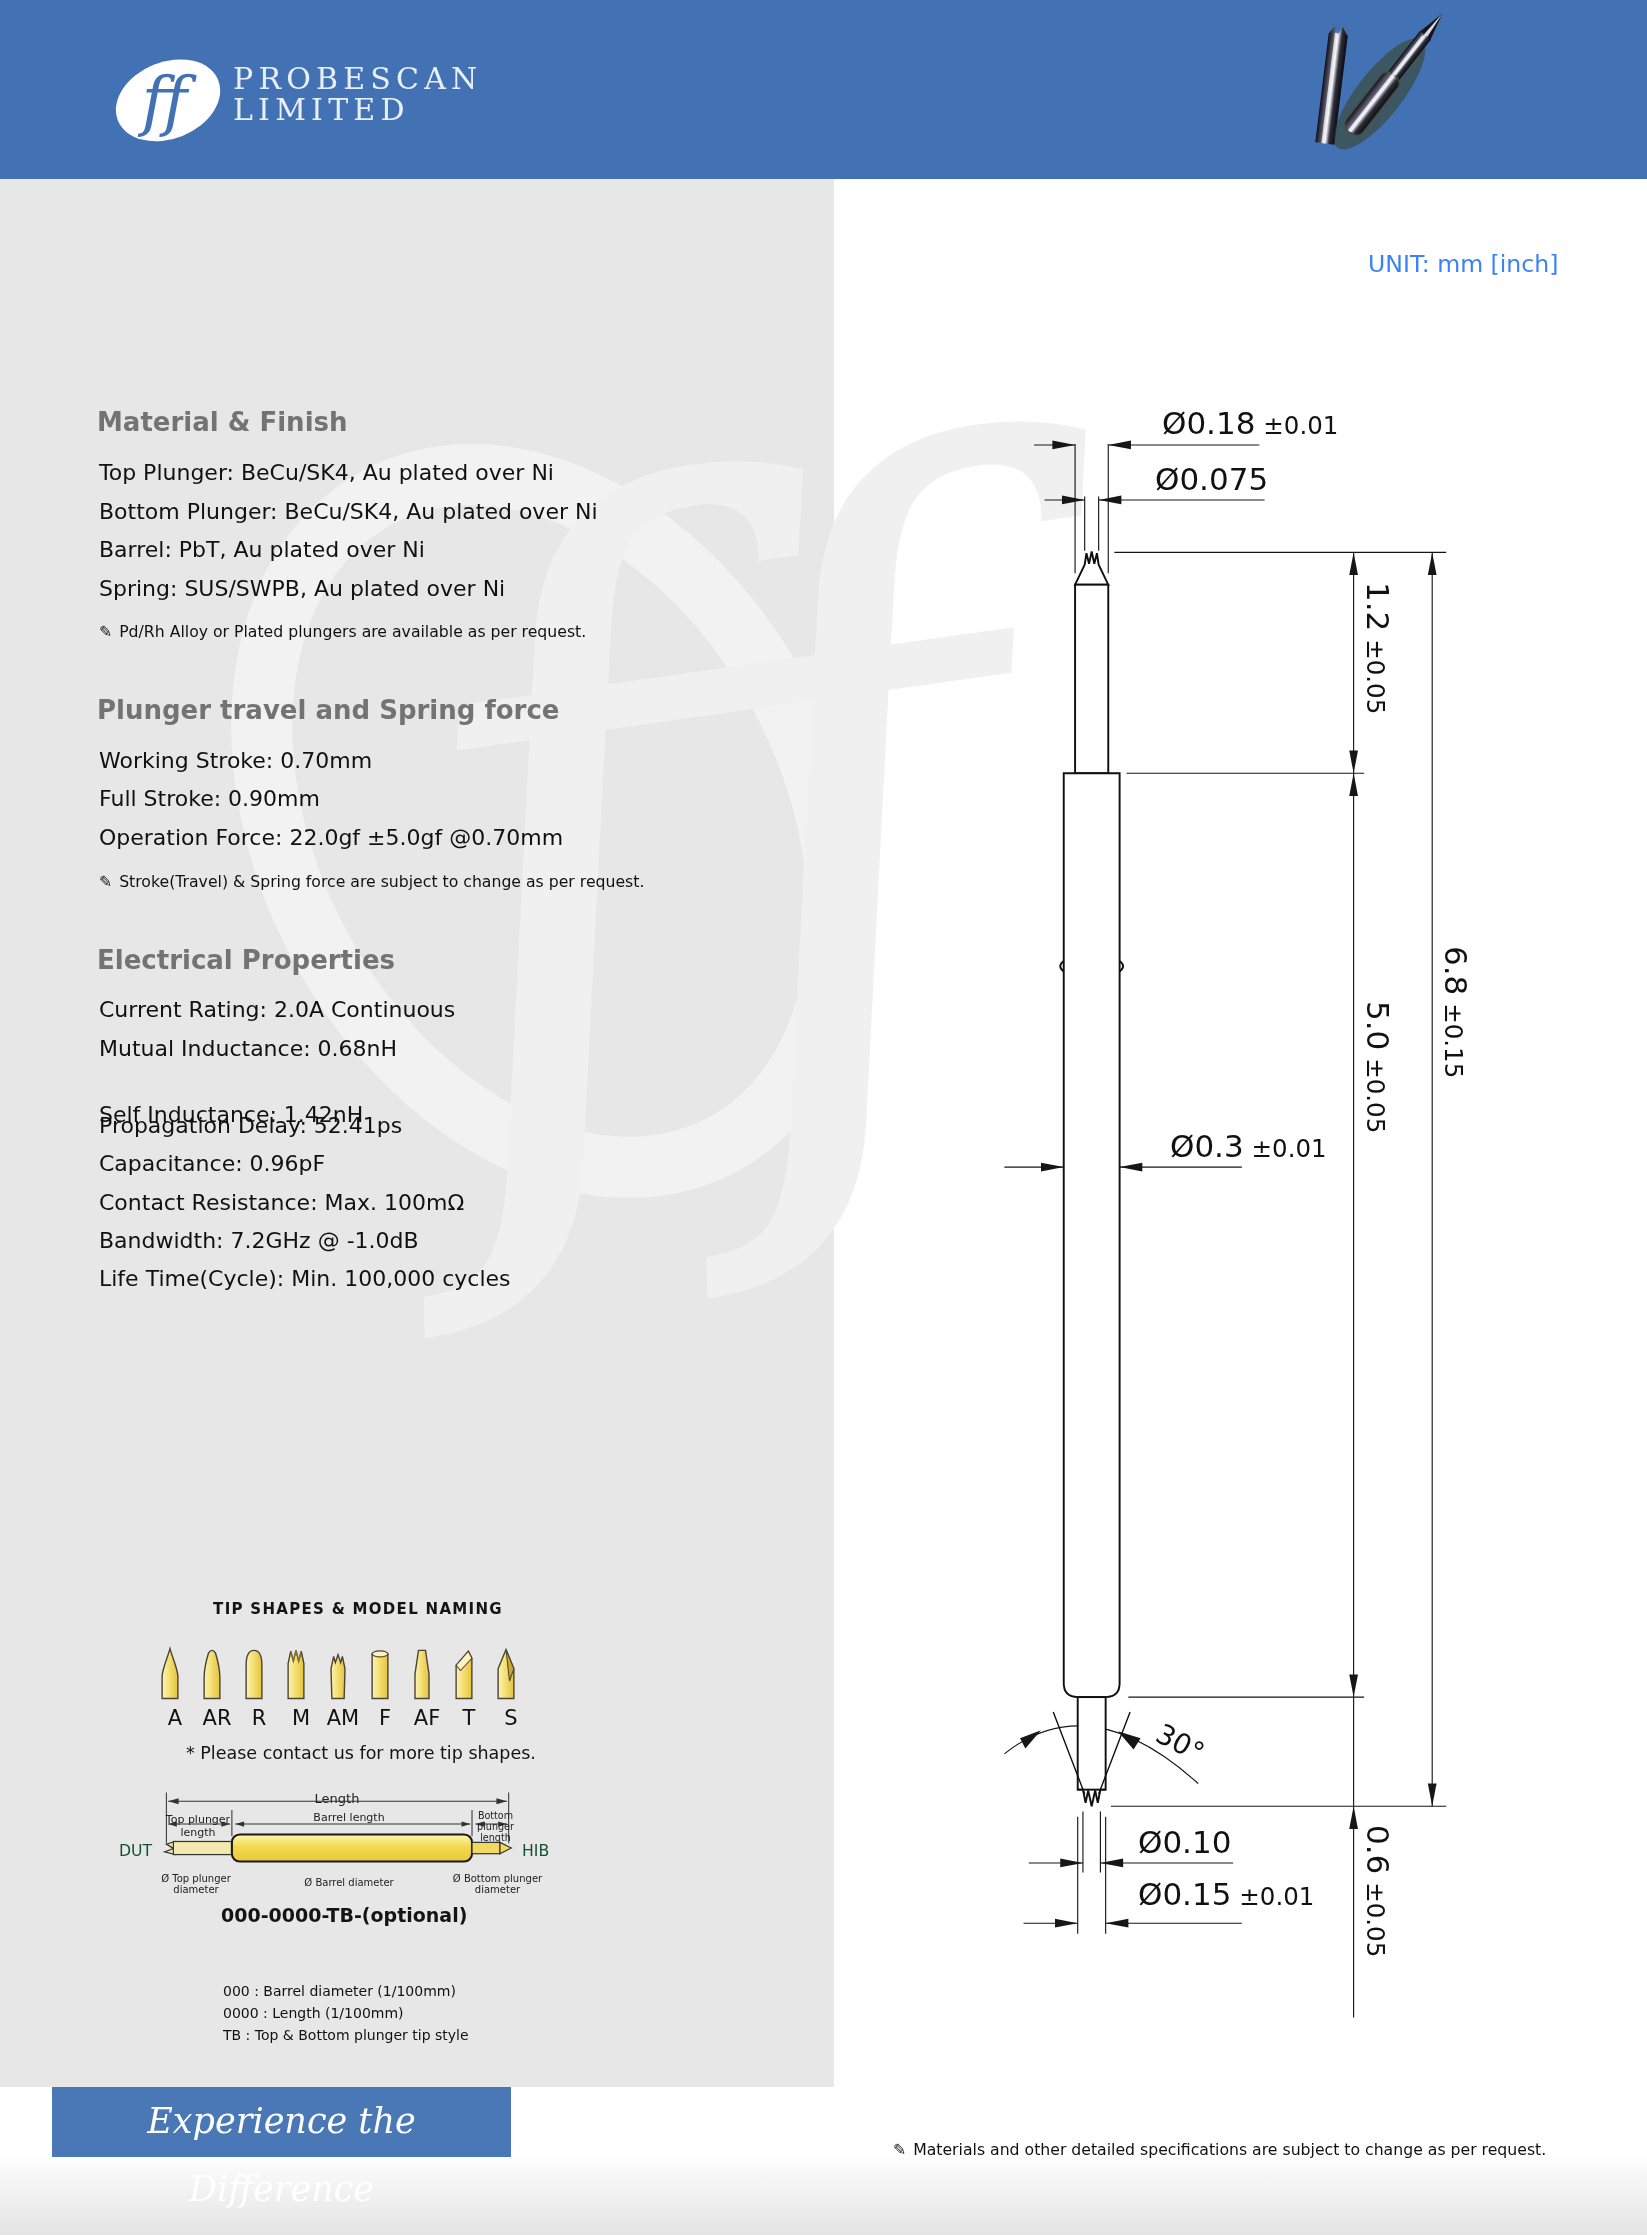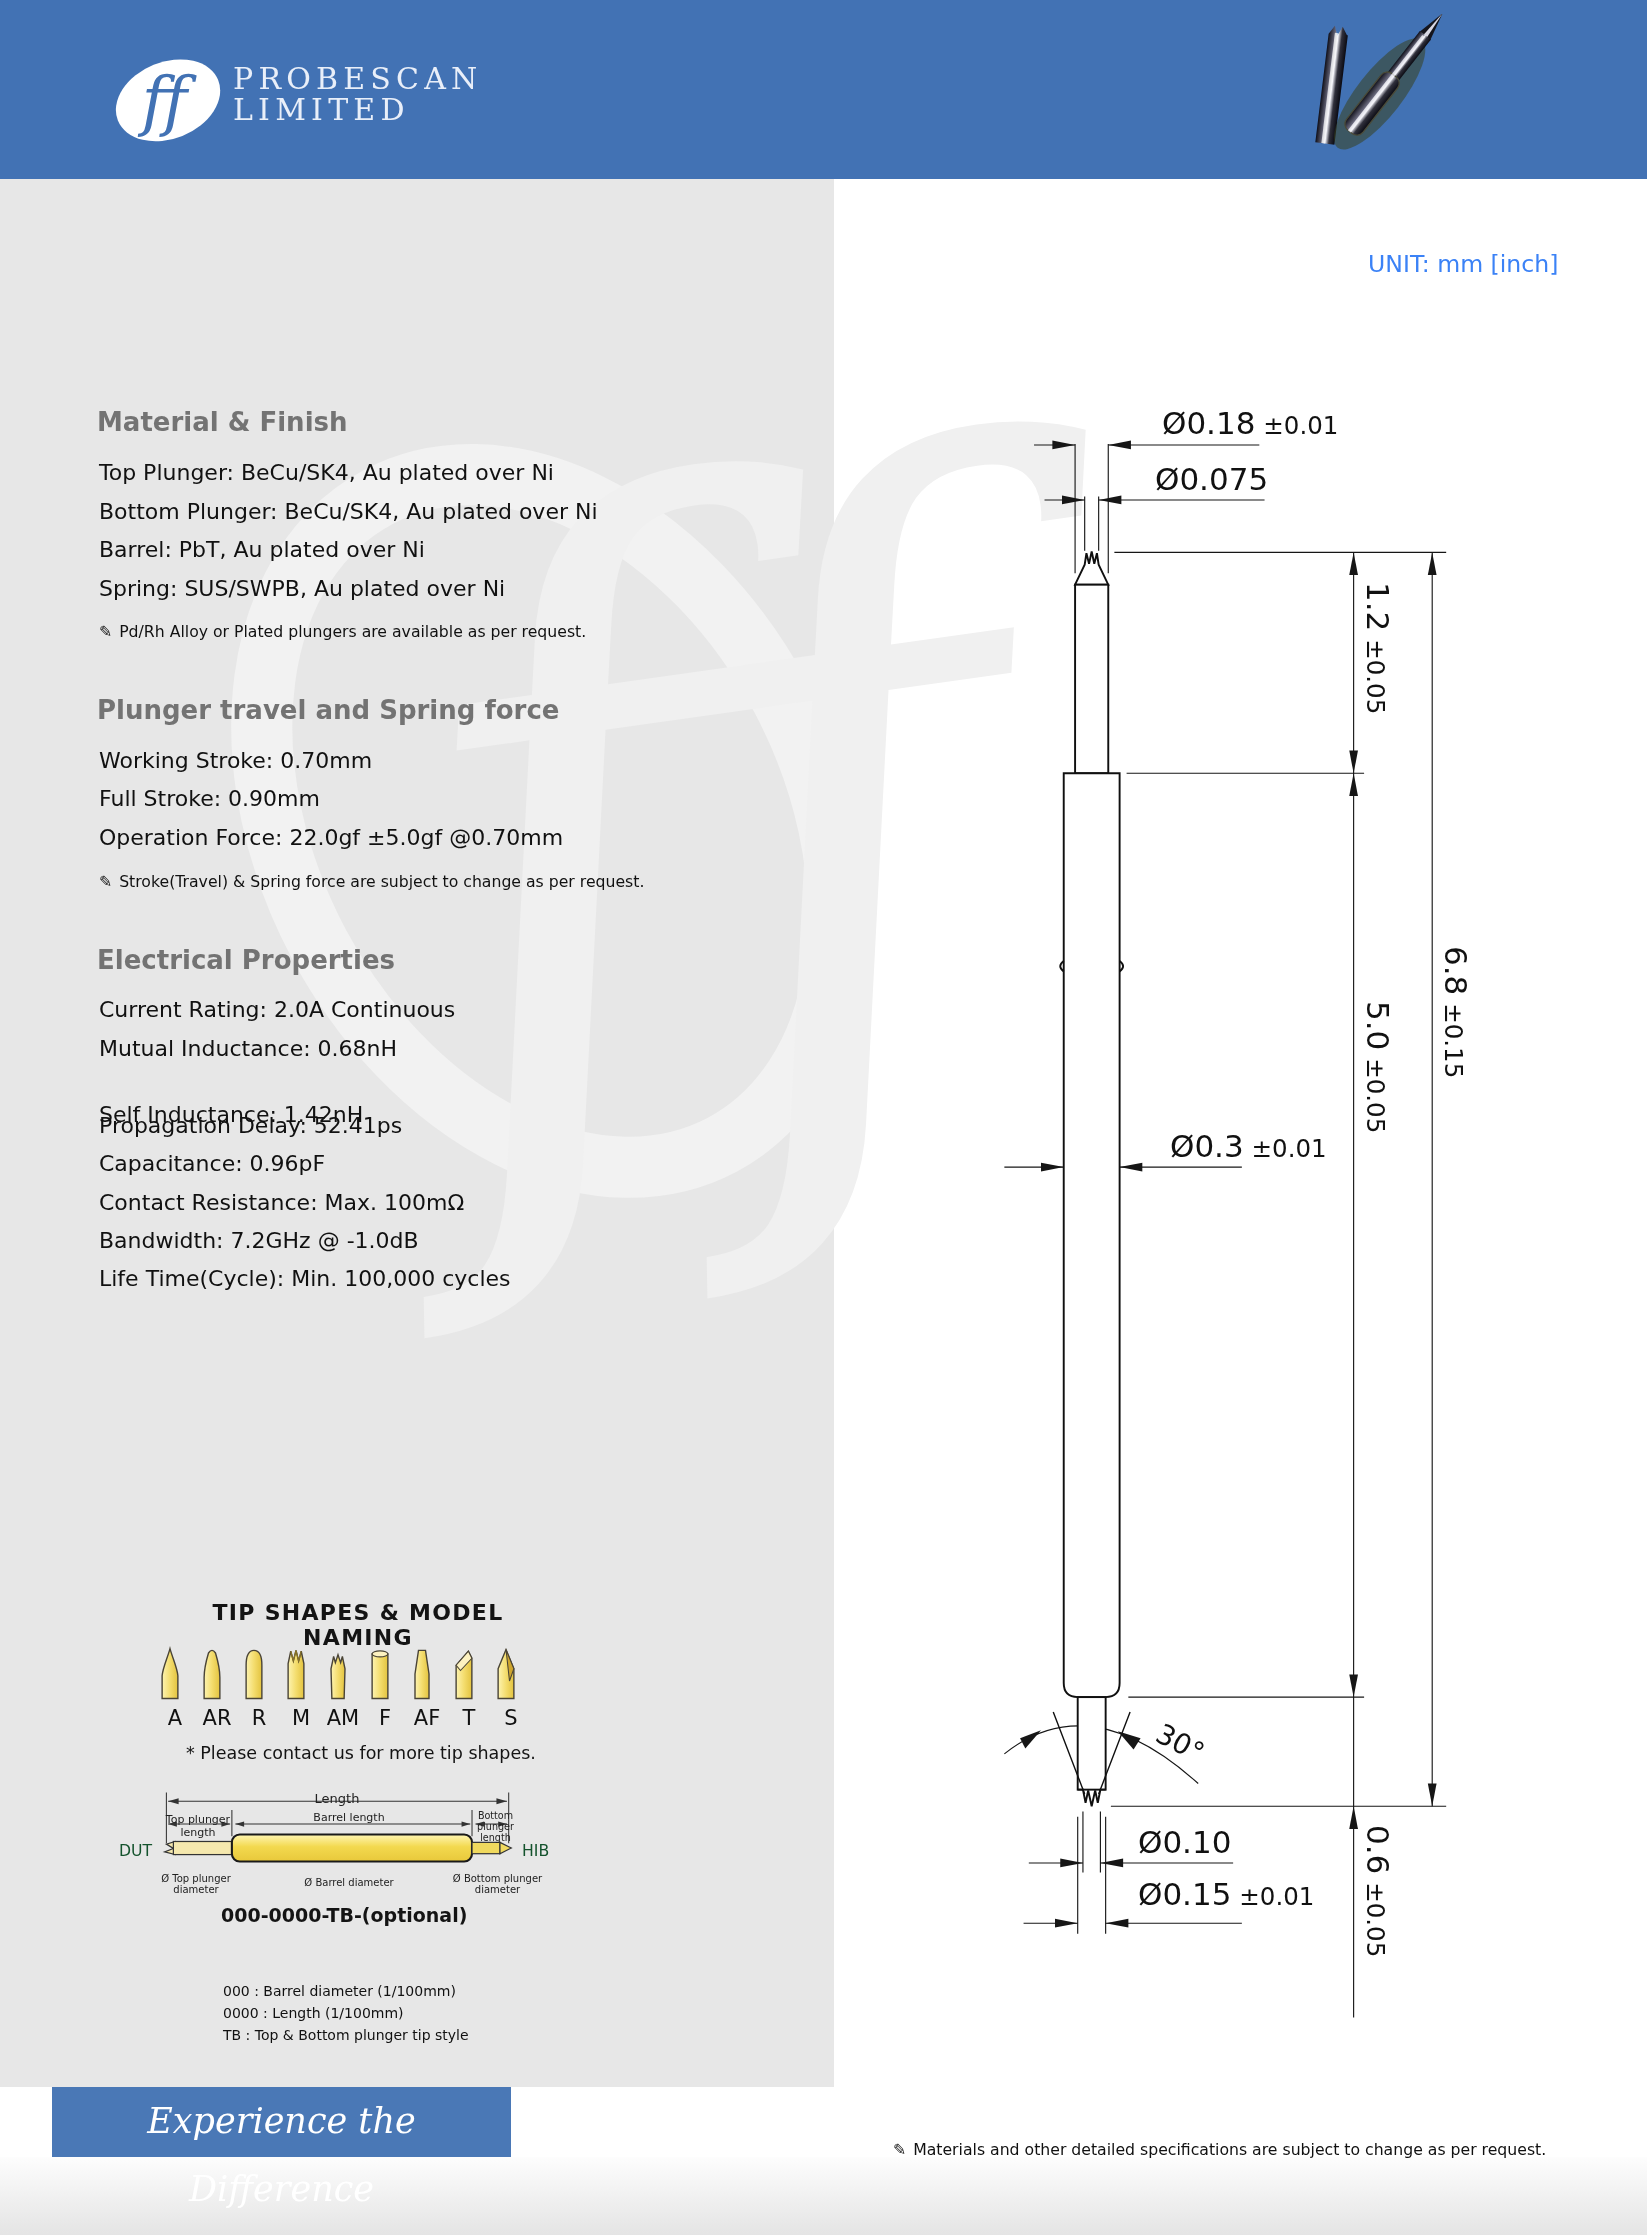--- a/index.html
+++ b/index.html
@@ -23,21 +23,21 @@
   .sec-line{font-size:22px;color:#111;z-index:2;white-space:nowrap;}
   .note{font-size:15.7px;color:#111;z-index:2;white-space:nowrap;}
   .note .pencil{margin-right:7px;}
   
   .dim{font-size:31px;color:#111;z-index:3;white-space:nowrap;}
   .dim .tol{font-size:24.5px;margin-left:7.9px;}
   .vdim{transform-origin:0 0;transform:rotate(90deg);}
   #unit-label{font-size:23.6px;color:#3b82f6;z-index:3;white-space:nowrap;}
   #angle-label{transform:rotate(28deg);transform-origin:0 0;}
   
-  #tipshapes-title{font-weight:bold;font-size:22px;letter-spacing:1.3px;text-align:center;width:384px;left:166px;top:1600px;z-index:2;}
+  #tipshapes-title{font-weight:bold;font-size:15px;letter-spacing:1.3px;text-align:center;width:384px;left:166px;top:1600px;z-index:2;}
   .tip-cell{width:40px;text-align:center;z-index:2;}
   .tip-label{font-size:21px;margin-top:3.5px;color:#111;}
   #tipshapes-note{font-size:17.5px;left:186px;top:1743px;z-index:2;white-space:nowrap;}
   
   .nm-small{font-size:11px;line-height:13px;text-align:center;white-space:pre-line;z-index:3;color:#222;}
   .nm-side{font-size:15.7px;font-weight:normal;z-index:3;color:#14532d;}
   #naming-code{font-weight:bold;font-size:19px;letter-spacing:0px;z-index:2;left:221px;top:1904px;white-space:nowrap;}
   .naming-line{font-size:14px;line-height:17.5px;z-index:2;white-space:nowrap;color:#111;margin-top:48px;}
   
   #footer-banner{left:52px;top:2087px;width:459px;height:70px;background:#4a78b6;z-index:3;}

